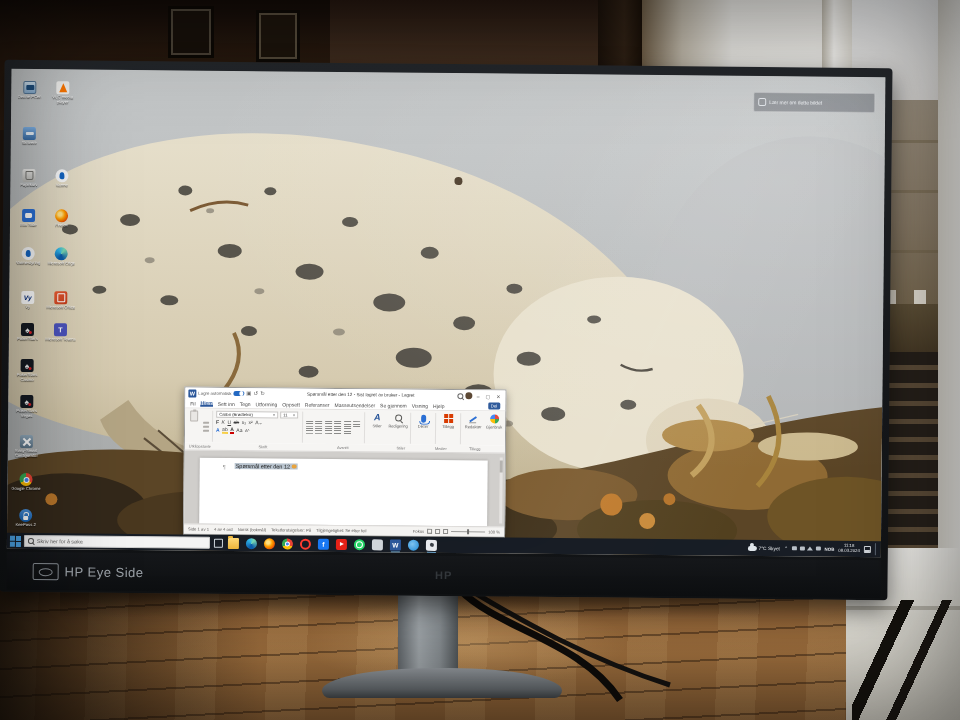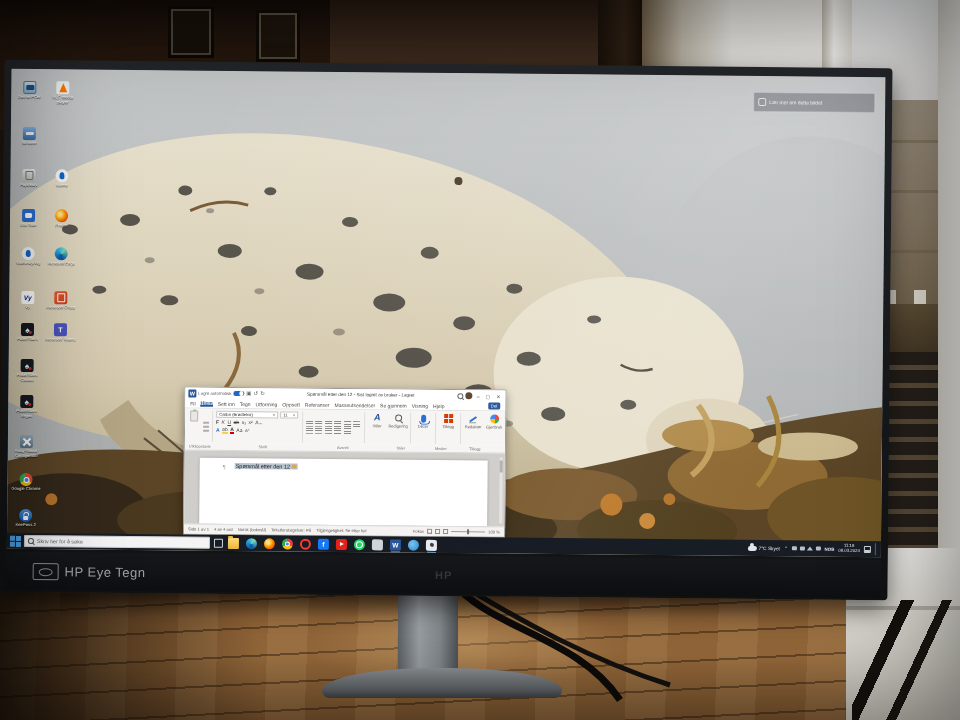--- a/index.html
+++ b/index.html
@@ -658,20 +658,20 @@
           <span class="showdesk"></span>
         </div>
       </div>
 
       <div class="glare"></div>
     </div>
 
     <div class="bottom-bezel">
       <div class="eyeease">
         <span class="eicon"></span>
-        <span>HP Eye Tegn</span>
+        <span>HP Eye Side</span>
       </div>
       <span class="hp-logo">HP</span>
     </div>
   </div>
 
   <div class="vignette"></div>
 </div>
 
 </body></html>

